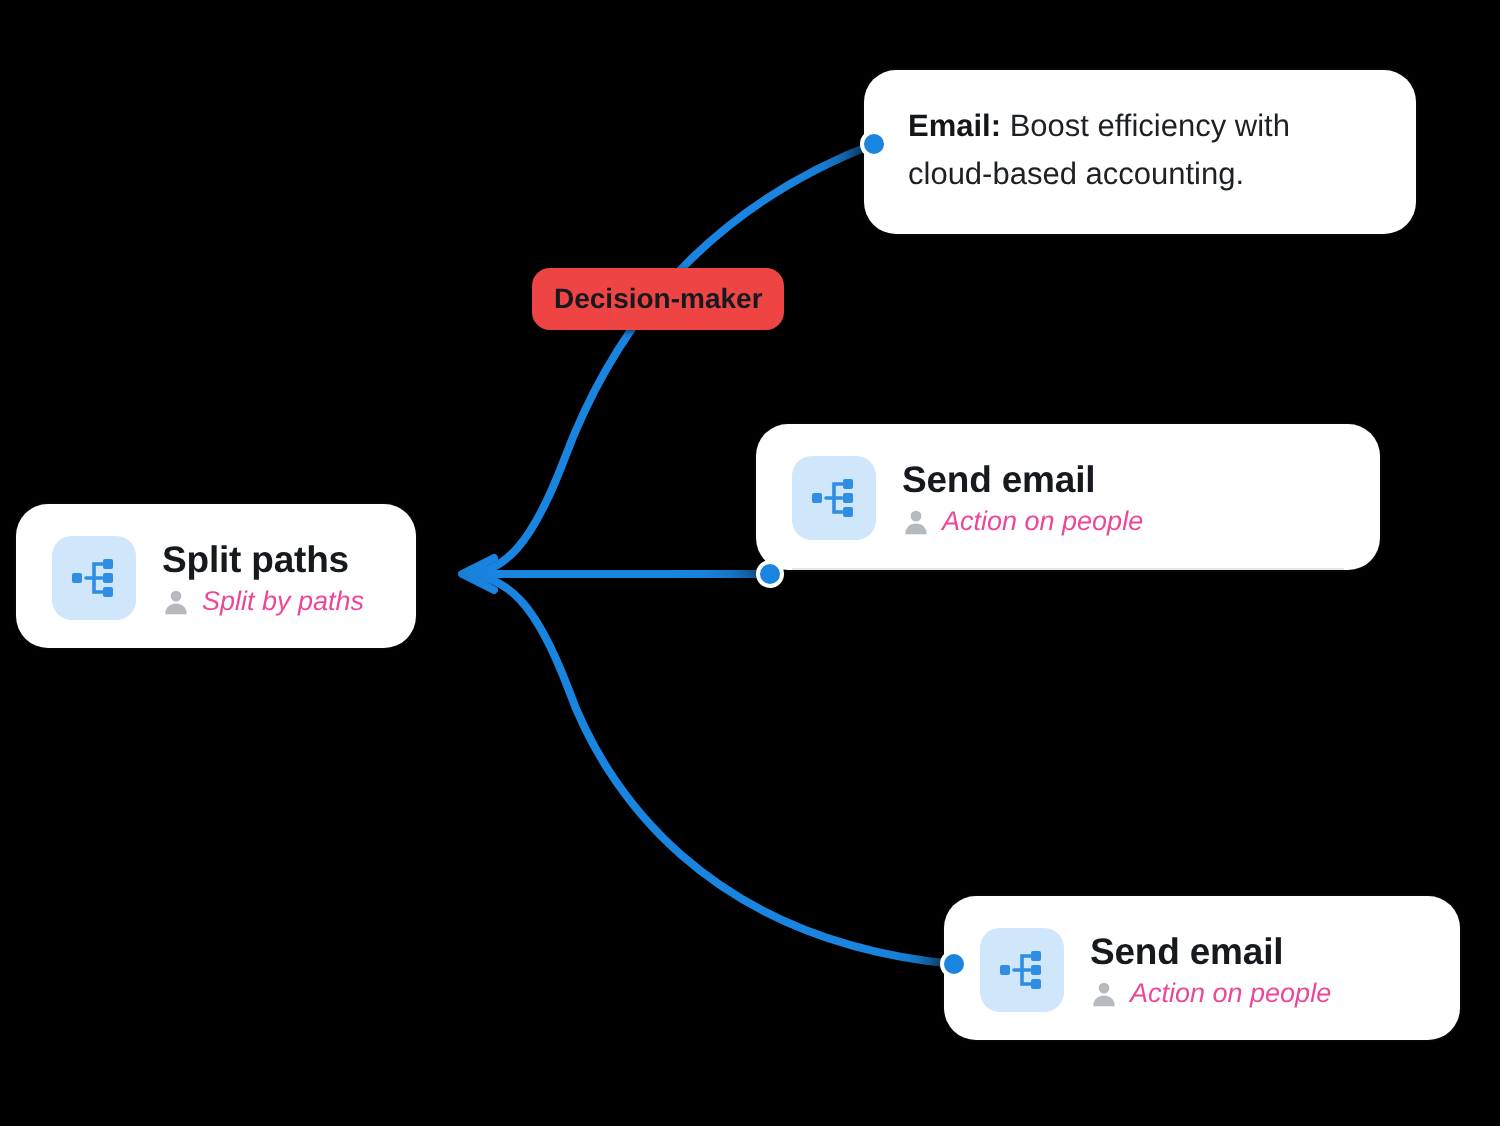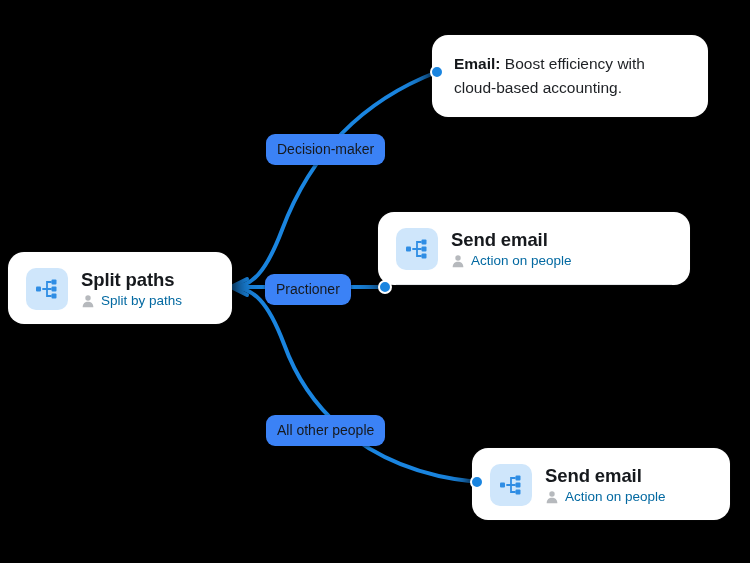--- a/index.html
+++ b/index.html
@@ -65,22 +65,23 @@
     color: #16191d;
     line-height: 1.18;
     letter-spacing: -0.1px;
   }
 
   .card-sub {
     display: flex;
     align-items: center;
     gap: 6px;
     font-size: 13.5px;
-    color: #0369a1;
+    color: #ec4899;
     line-height: 1.2;
+    font-style: italic;
   }
   .person-icon { flex: 0 0 auto; display: block; }
 
   .divider {
     height: 1px;
     background: #e3e5e8;
     margin: 0 18px;
   }
 
   .card-body {
@@ -88,25 +89,25 @@
     font-size: 15.5px;
     line-height: 1.52;
     color: #1d2024;
   }
   .card-body.only-body { padding: 17px 22px 18px 22px; }
   .card-body b { font-weight: bold; color: #14171a; }
 
   
   .pill {
     position: absolute;
-    background: #3b82f6;
+    background: #ef4444;
     color: #16191d;
     border-radius: 9px;
     font-size: 14px;
-    font-weight: normal;
+    font-weight: bold;
     line-height: 1;
     padding: 8px 11px 9px 11px;
     white-space: nowrap;
     z-index: 4;
     box-shadow: 0 1px 3px rgba(0,0,0,0.55);
   }
 
   
   .dot {
     position: absolute;
@@ -128,21 +129,21 @@
 
     <path d="M 232 287 C 252 287 266 272 282 230 C 300 182 338 110 437 72" stroke="#1a85e0" stroke-width="4" fill="none" stroke-linecap="round"></path>
 
     <path d="M 232 287 L 385 287" stroke="#1a85e0" stroke-width="4" fill="none" stroke-linecap="round"></path>
 
     <path d="M 232 287 C 254 288 268 302 284 344 C 302 394 352 470 477 482" stroke="#1a85e0" stroke-width="4" fill="none" stroke-linecap="round"></path>
 
     <path d="M 247 279 L 231 287 L 247 295" stroke="#1a85e0" stroke-width="4" fill="none" stroke-linecap="round" stroke-linejoin="round"></path>
   </svg>
 
-  <div class="card" style="left:8px; top:252px; width:224px;">
+  <div class="card" style="left:8px; top:252px; width:200px;">
     <div class="card-header">
       <span class="icon-tile">
         <svg width="24" height="24" viewBox="0 0 24 24">
           <rect x="1" y="9.5" width="5" height="5" rx="1" fill="#2f8de4"></rect>
           <path d="M8 12 H12 M12 12 V5 H16 M12 12 V19 H16 M12 12 H16" stroke="#2f8de4" stroke-width="1.8" fill="none" stroke-linecap="round"></path>
           <rect x="16.5" y="2.5" width="5" height="5" rx="1" fill="#2f8de4"></rect>
           <rect x="16.5" y="9.5" width="5" height="5" rx="1" fill="#2f8de4"></rect>
           <rect x="16.5" y="16.5" width="5" height="5" rx="1" fill="#2f8de4"></rect>
         </svg>
       </span>
@@ -208,20 +209,18 @@
             <circle cx="8" cy="4.6" r="3.1" fill="#b6b9bd"></circle>
             <path d="M1.9 15 C1.9 10.9 4.6 8.8 8 8.8 C11.4 8.8 14.1 10.9 14.1 15 Z" fill="#b6b9bd"></path>
           </svg>
           <span>Action on people</span>
         </span>
       </span>
     </div>
   </div>
 
   <div class="pill" style="left:266px; top:134px;">Decision-maker</div>
-  <div class="pill" style="left:265px; top:274px;">Practioner</div>
-  <div class="pill" style="left:266px; top:415px;">All other people</div>
 
   <div class="dot" style="left:430px; top:65px;"></div>
   <div class="dot" style="left:378px; top:280px;"></div>
   <div class="dot" style="left:470px; top:475px;"></div>
 
 </div>
 
 </body></html>

